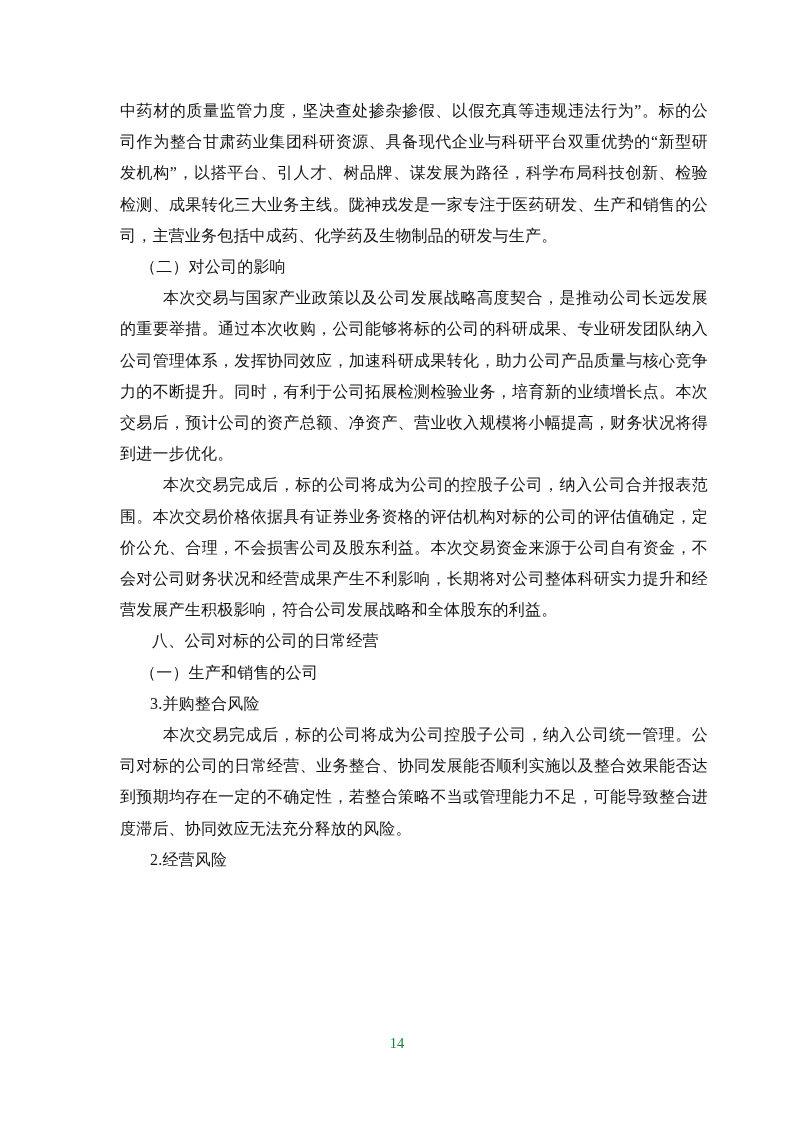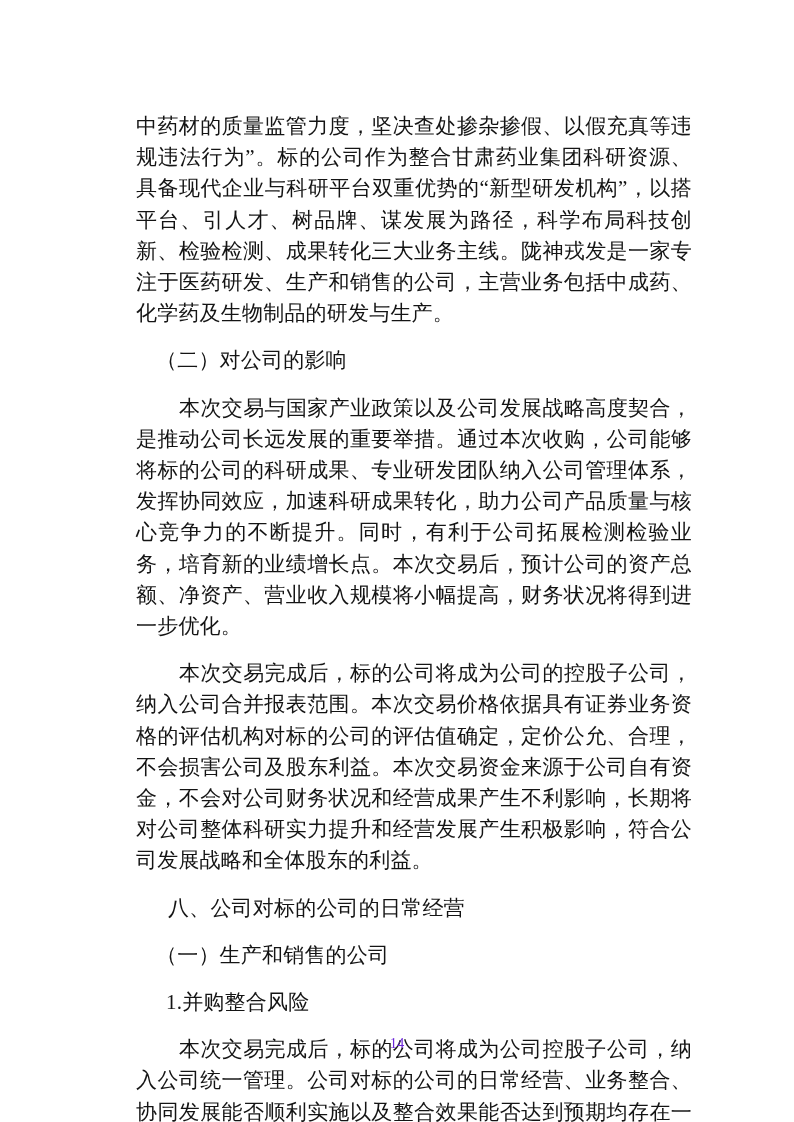--- a/index.html
+++ b/index.html
@@ -17,22 +17,22 @@
     overflow: hidden;
     box-sizing: border-box;
   }
   .content {
     position: absolute;
     left: 120px;
     top: 95px;
     width: 588px;
   }
   .content p {
-    margin: 16px;
-    font-size: 21px;
+    margin: 0;
+    font-size: 16px;
     line-height: 31.2px;
     text-align: justify;
     text-justify: inter-ideograph;
     letter-spacing: 0.2px;
   }
   p.body-para {
     text-indent: 43px;
   }
   p.body-para.no-indent {
     text-indent: 0;
@@ -45,33 +45,33 @@
   p.heading-paren { text-indent: 20px; }  
   p.heading-sub   { text-indent: 30px; }  
   .footer {
     position: absolute;
     top: 1033px;
     left: 0;
     right: 0;
     text-align: center;
     font-size: 14.5px;
     line-height: 20px;
-    color: #6d28d9;
+    color: #15803d;
   }
 </style>
 </head>
 <body>
 
 <div class="page">
   <div class="content">
     <p class="body-para no-indent">中药材的质量监管力度，坚决查处掺杂掺假、以假充真等违规违法行为”。标的公司作为整合甘肃药业集团科研资源、具备现代企业与科研平台双重优势的“新型研发机构”，以搭平台、引人才、树品牌、谋发展为路径，科学布局科技创新、检验检测、成果转化三大业务主线。陇神戎发是一家专注于医药研发、生产和销售的公司，主营业务包括中成药、化学药及生物制品的研发与生产。</p>
     <p class="heading heading-paren">（二）对公司的影响</p>
     <p class="body-para">本次交易与国家产业政策以及公司发展战略高度契合，是推动公司长远发展的重要举措。通过本次收购，公司能够将标的公司的科研成果、专业研发团队纳入公司管理体系，发挥协同效应，加速科研成果转化，助力公司产品质量与核心竞争力的不断提升。同时，有利于公司拓展检测检验业务，培育新的业绩增长点。本次交易后，预计公司的资产总额、净资产、营业收入规模将小幅提高，财务状况将得到进一步优化。</p>
     <p class="body-para">本次交易完成后，标的公司将成为公司的控股子公司，纳入公司合并报表范围。本次交易价格依据具有证券业务资格的评估机构对标的公司的评估值确定，定价公允、合理，不会损害公司及股东利益。本次交易资金来源于公司自有资金，不会对公司财务状况和经营成果产生不利影响，长期将对公司整体科研实力提升和经营发展产生积极影响，符合公司发展战略和全体股东的利益。</p>
     <p class="heading heading-num">八、公司对标的公司的日常经营</p>
     <p class="heading heading-paren">（一）生产和销售的公司</p>
-    <p class="heading heading-sub">1.并购整合风险</p>
+    <p class="heading heading-sub">3.并购整合风险</p>
     <p class="body-para">本次交易完成后，标的公司将成为公司控股子公司，纳入公司统一管理。公司对标的公司的日常经营、业务整合、协同发展能否顺利实施以及整合效果能否达到预期均存在一定的不确定性，若整合策略不当或管理能力不足，可能导致整合进度滞后、协同效应无法充分释放的风险。</p>
     <p class="heading heading-sub">2.经营风险</p>
   </div>
 
   <div class="footer">14</div>
 </div>
 
 </body></html>

